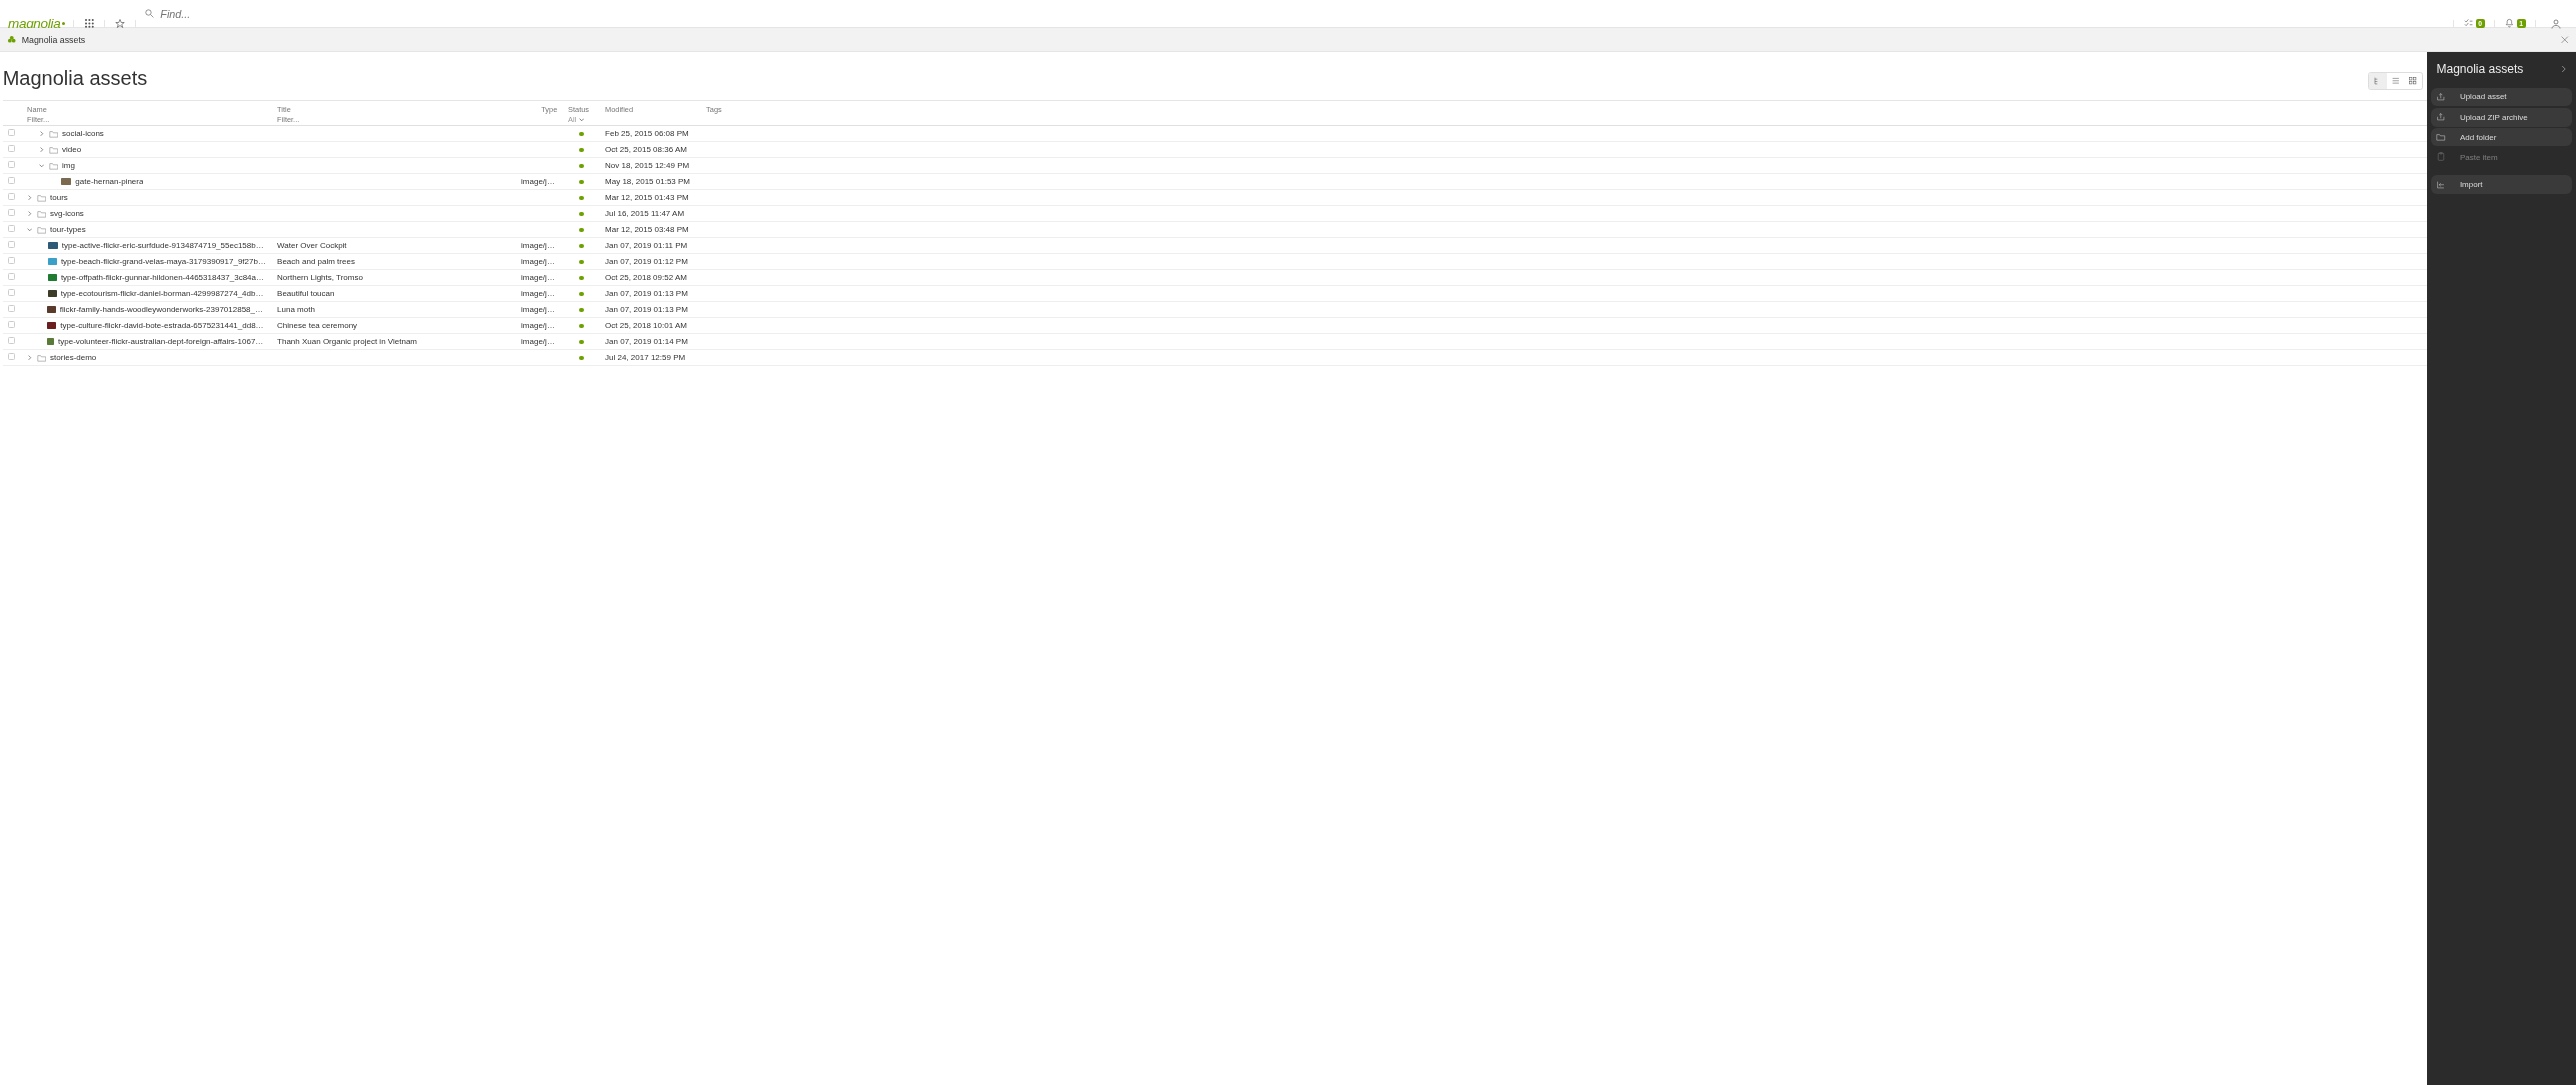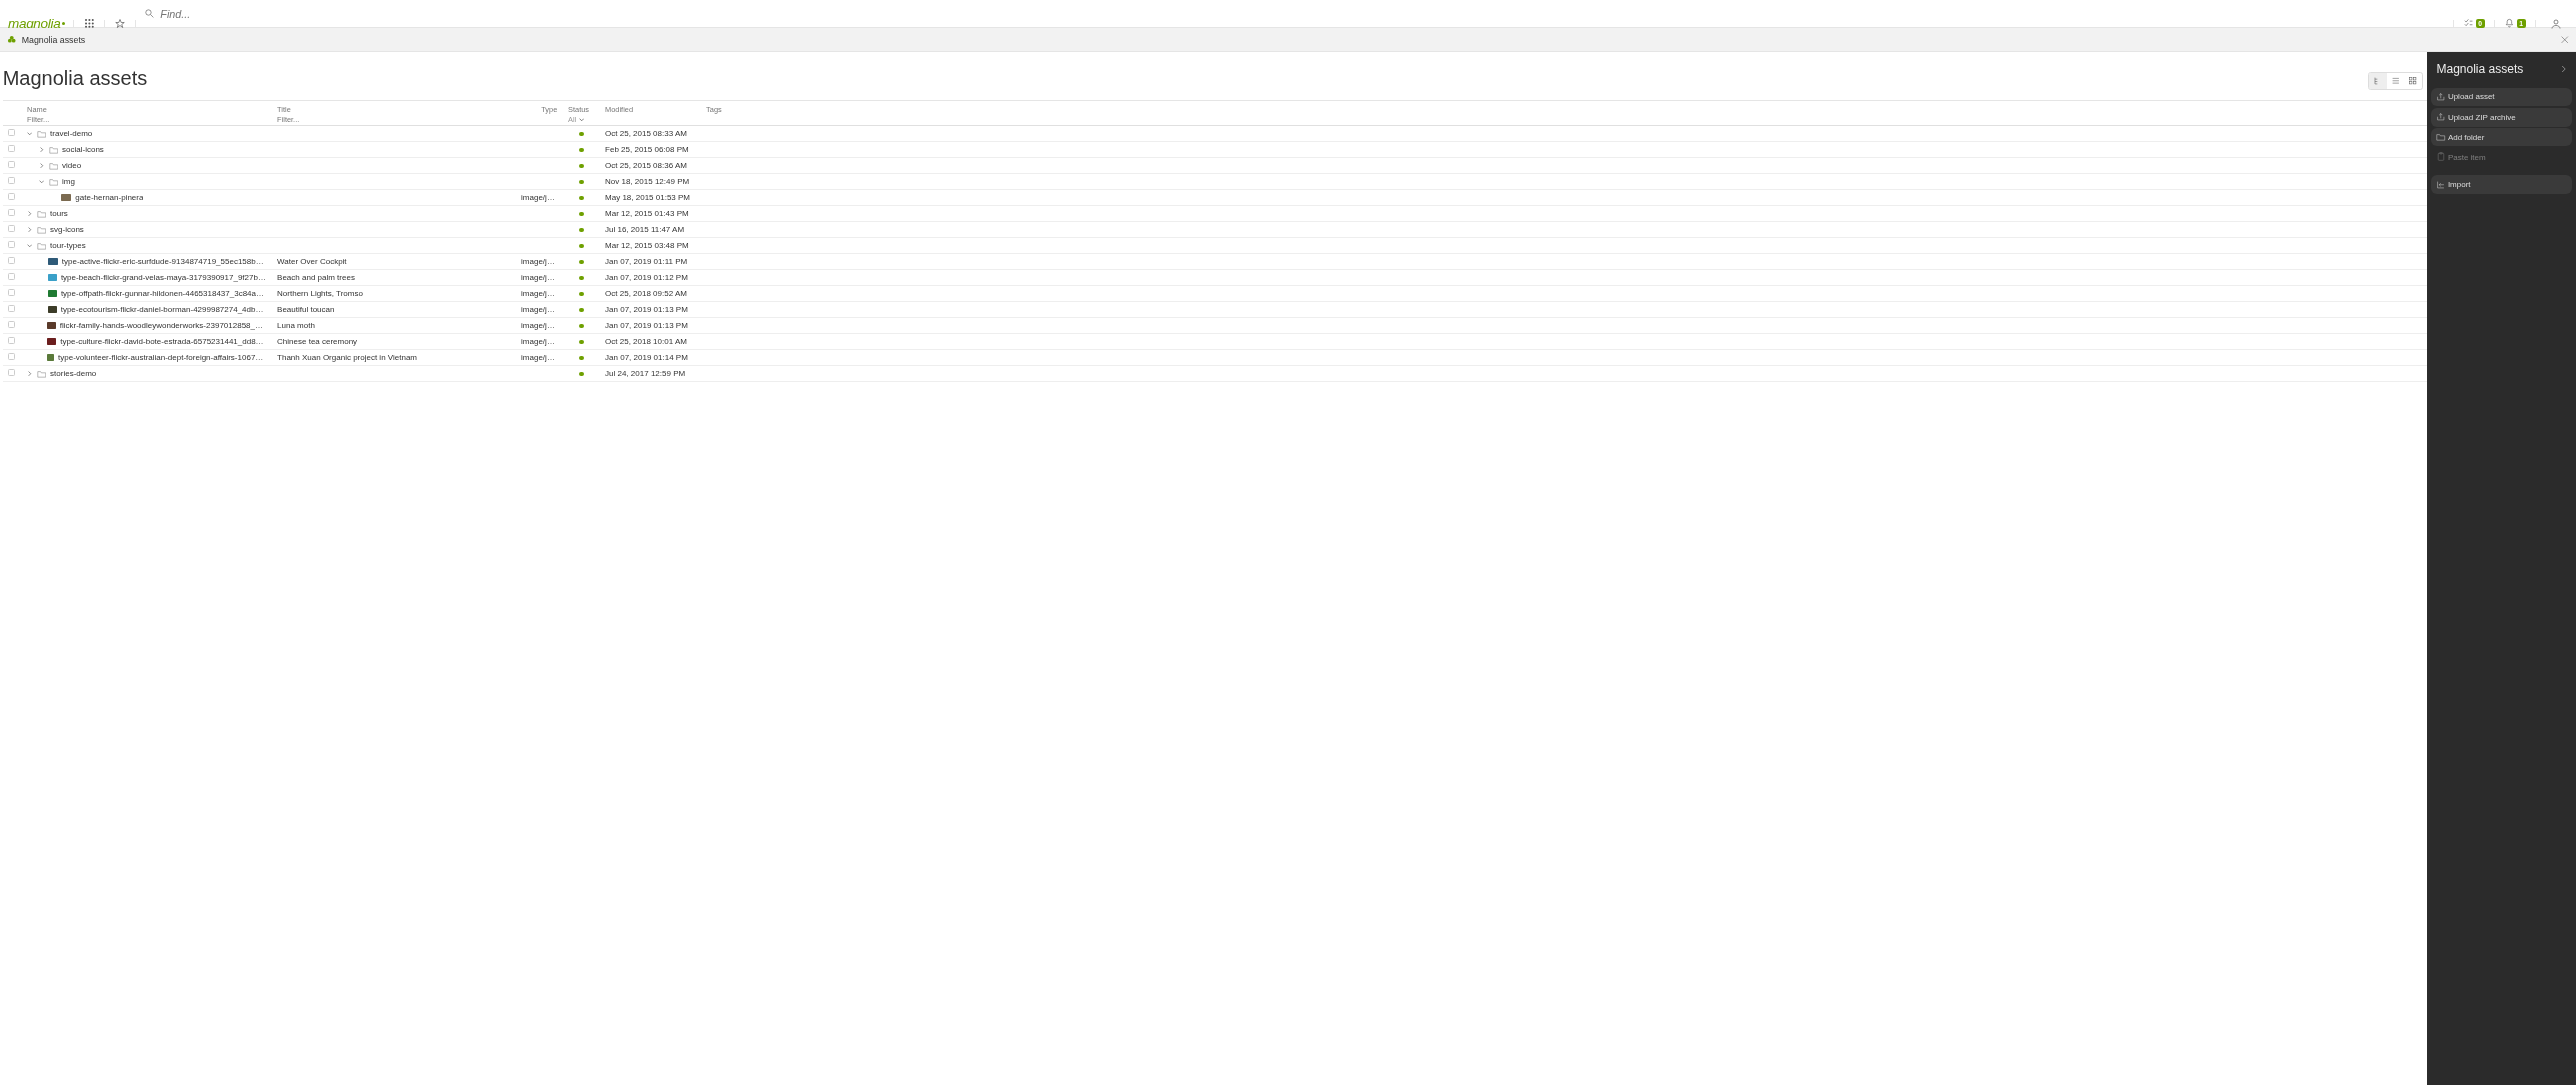--- a/index.html
+++ b/index.html
@@ -58,21 +58,21 @@
   .status-filter { display:flex; align-items:center; gap:2.7px; color:#333; font-size:8px;}
   .td-type { text-align:right; padding-right:6.8px;margin-left:24px;}
   .td-status { text-align:center;}
   td.col-modified { font-size:8px; color:#333;}
 
   
   .drawer { width: 149px; background: #2b2b2b; color: #ddd; display: flex; flex-direction: column; font-size: 8px; }
   .drawer-header { padding: 9.5px 9.5px 12px 9.5px; display: flex; justify-content: space-between; align-items: center; }
   .drawer-title { font-size: 12px; font-weight: 300; color: #eee; }
   .drawer-actions { padding: 0 4px; display: flex; flex-direction: column; gap: 1.4px; }
-  .action-item { display: flex; align-items: center; gap: 2px; padding: 4.7px 5.4px; border-radius: 6px; cursor: pointer; background: #3a3a3a; }
+  .action-item { display: flex; align-items: center; gap: 14px; padding: 4.7px 5.4px; border-radius: 6px; cursor: pointer; background: #3a3a3a; }
   .action-item.disabled { opacity: 0.45; cursor: default; background: transparent; align-items: center;}
   .action-sep { height: 5.4px; }
   .action-icon { width: 9.5px; display: flex; justify-content:center; }
 
   
   svg { display: block; }
   .ico-stroke { stroke: #555; stroke-width: 1.4; fill: none; }
   .app-icon-green circle { fill:#6ea000;}
 </style>
 </head>
@@ -211,43 +211,20 @@
             <th class="col-tags">
               <div>Tags</div>
               <div class="sub">&nbsp;</div>
             </th>
           </tr>
         </thead>
         <tbody id="rows">
             <tr>
               <td class="col-check"><span class="checkbox"></span></td>
               <td class="col-name">
-                <div class="name-cell" style="padding-left:0px">
-                  <span class="chev">
-                    <svg width="5.4" height="5.4" viewBox="0 0 10 10">
-                      <path d="M1 3l4 4 4-4" stroke="#666" stroke-width="1.4" fill="none"></path>
-                    </svg>
-                  </span>
-                  <span class="folder">
-                    <svg width="9.5" height="8" viewBox="0 0 24 20">
-                      <path d="M2 4h7l2 3h11v11H2z" fill="none" stroke="#888" stroke-width="1.5"></path>
-                    </svg>
-                  </span>
-                  <span class="name-text">travel-demo</span>
-                </div>
-              </td>
-              <td class="col-title"></td>
-              <td class="col-type td-type"></td>
-              <td class="col-status td-status"><span class="status-dot"></span></td>
-              <td class="col-modified">Oct 25, 2015 08:33 AM</td>
-              <td class="col-tags"></td>
-            </tr>
-            <tr>
-              <td class="col-check"><span class="checkbox"></span></td>
-              <td class="col-name">
                 <div class="name-cell" style="padding-left:12px">
                   <span class="chev">
                     <svg width="5.4" height="5.4" viewBox="0 0 10 10">
                       <path d="M3 1l4 4-4 4" stroke="#666" stroke-width="1.4" fill="none"></path>
                     </svg>
                   </span>
                   <span class="folder">
                     <svg width="9.5" height="8" viewBox="0 0 24 20">
                       <path d="M2 4h7l2 3h11v11H2z" fill="none" stroke="#888" stroke-width="1.5"></path>
                     </svg>

